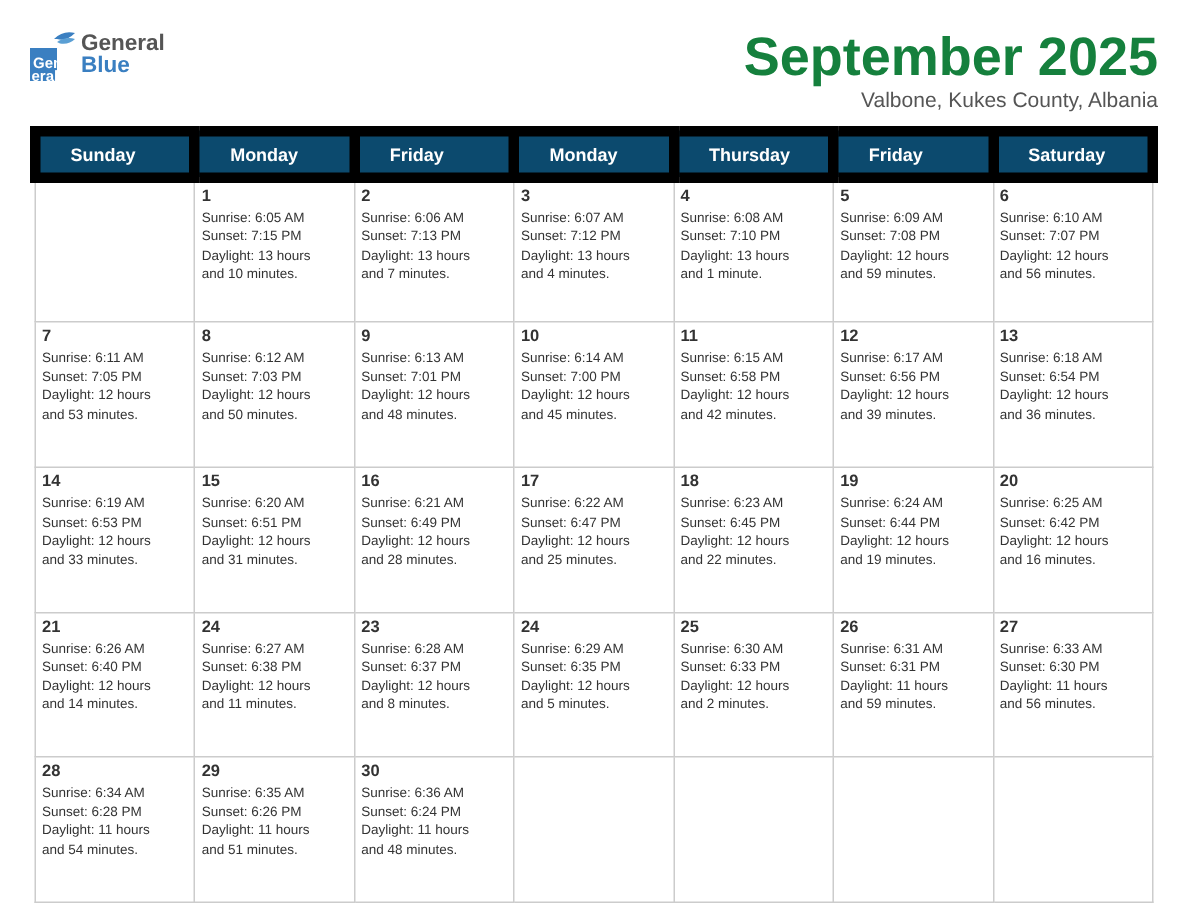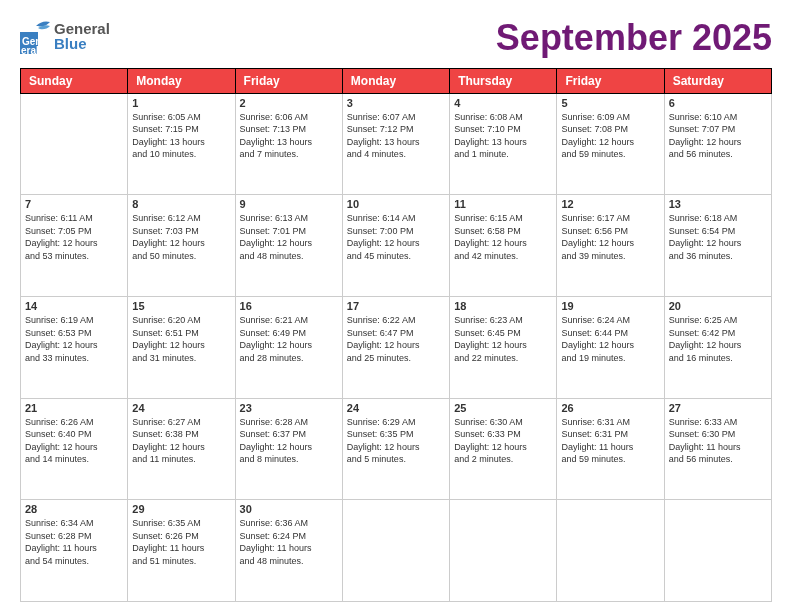--- a/index.html
+++ b/index.html
@@ -22,42 +22,42 @@
       justify-content: space-between;
       align-items: flex-start;
       margin-bottom: 10px;
     }
     .title-block {
       text-align: right;
     }
     .month-title {
       font-size: 36px;
       font-weight: bold;
-      color: #701a75;
+      color: #15803d;
       line-height: 1.1;
     }
     .subtitle {
       font-size: 14px;
       color: #555;
     }
     .calendar {
       flex: 1;
       border: 1px solid #ccc;
       border-collapse: collapse;
       width: 100%;
       table-layout: fixed;
     }
     .calendar th {
-      background-color: #ef4444;
+      background-color: #0c4a6e;
       color: #fff;
       font-size: 12px;
       font-weight: bold;
-      padding: 5px 8px;
+      padding: 5px 20px;
       text-align: left;
-      border: 1px solid #000000;
+      border: 7px solid #000000;
     }
     .calendar td {
       border: 1px solid #ccc;
       vertical-align: top;
       padding: 3px 4px;
       font-size: 9.5px;
       color: #333;
       height: 88px;
     }
     .day-number {
@@ -109,20 +109,21 @@
         <path d="M16,8 Q22,2 30,4 Q24,10 18,8 Z" fill="#3a7fc1"></path>
         <path d="M18,10 Q24,6 30,8 Q26,12 20,11 Z" fill="#5a9fd4"></path>
       </svg>
       <div class="logo-word">
         <span class="logo-general">General</span>
         <span class="logo-blue">Blue</span>
       </div>
     </div>
     <div class="title-block">
       <div class="month-title">September 2025</div>
+      <div class="subtitle">Valbone, Kukes County, Albania</div>
     </div>
   </div>
 
   <table class="calendar">
     <thead>
       <tr>
         <th>Sunday</th>
         <th>Monday</th>
         <th>Friday</th>
         <th>Monday</th>

